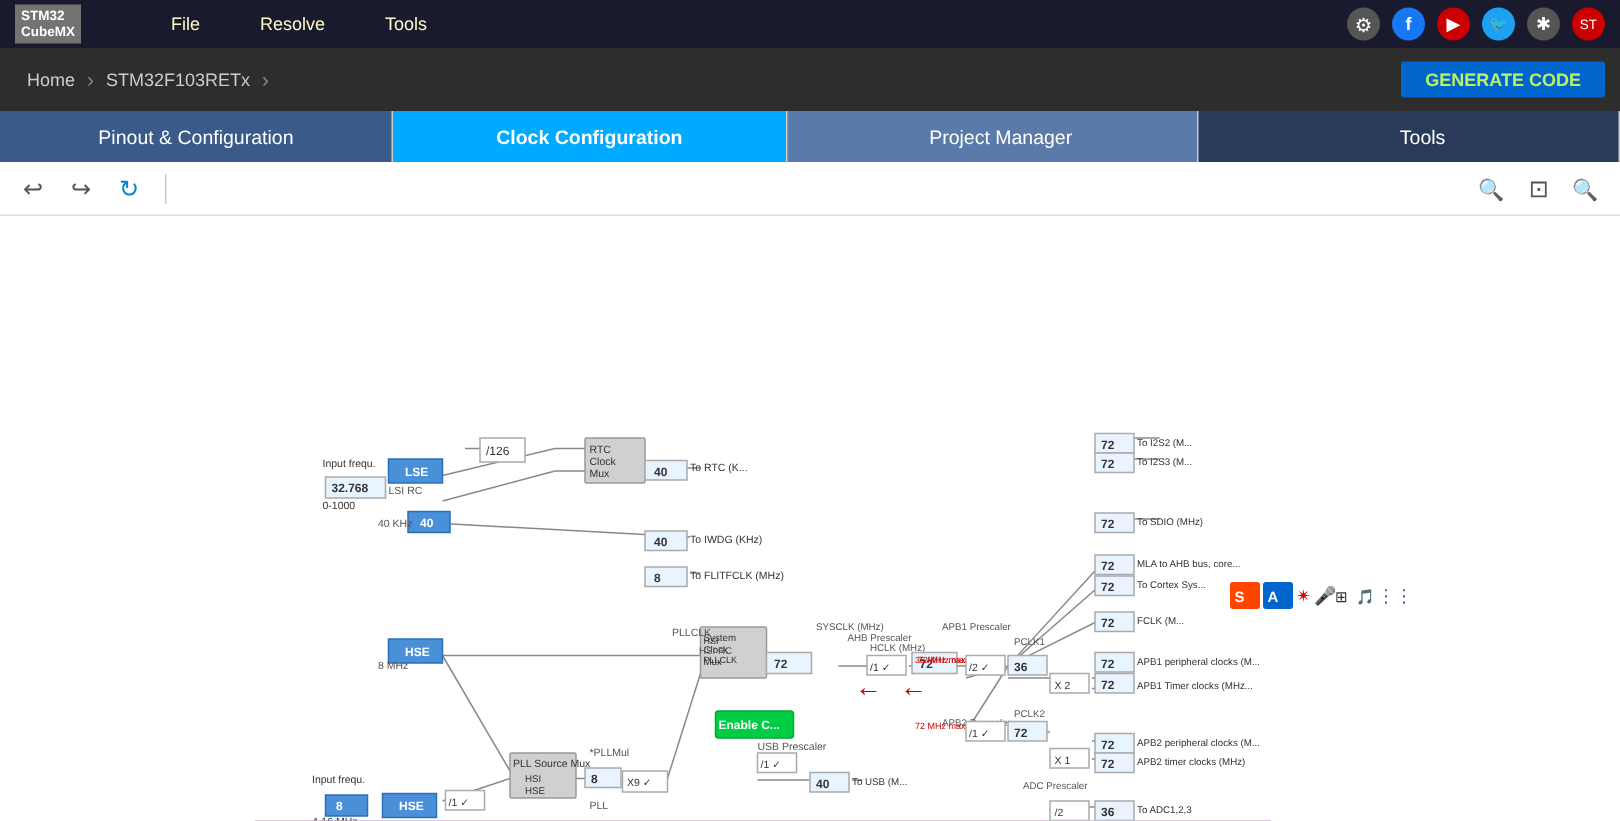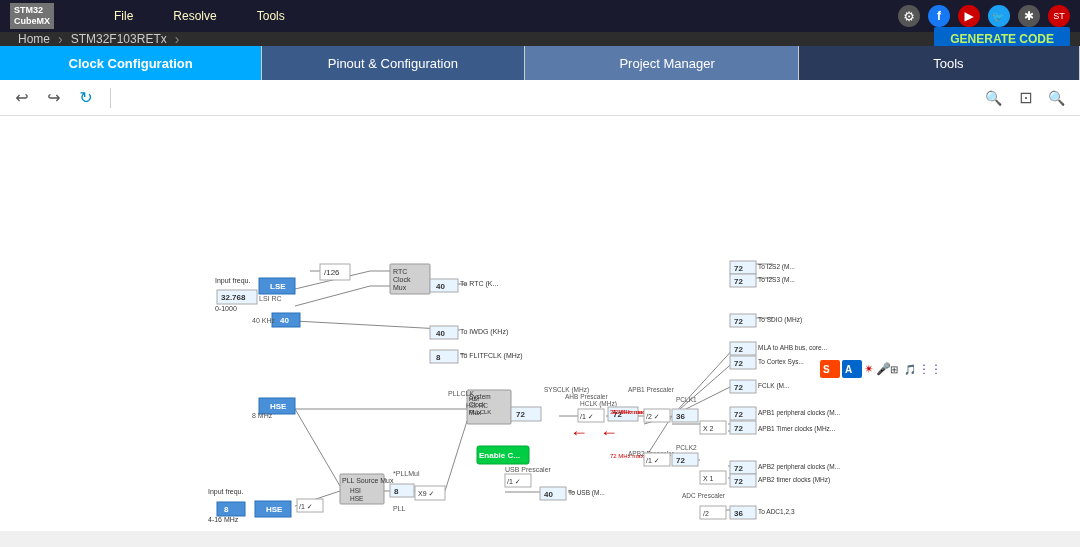--- a/index.html
+++ b/index.html
@@ -12,21 +12,21 @@
     .top-menu-item { color: #fef9c3; font-size: 12px; margin: 0 20px; cursor: pointer; }
     .top-icons { margin-left: auto; display: flex; align-items: center; gap: 8px; }
     .top-icon { width: 22px; height: 22px; border-radius: 50%; display: flex; align-items: center; justify-content: center; font-size: 12px; color: white; }
     .icon-red { background: #cc0000; }
     .icon-blue { background: #1877f2; }
     .icon-lblue { background: #1da1f2; }
     .icon-gray { background: #555; }
     .icon-stm { background: #cc0000; color: white; font-size: 10px; font-weight: bold; }
 
     
-    #breadcrumb-bar { background: #2d2d2d; display: flex; align-items: center; height: 14px; padding: 0 10px; }
+    #breadcrumb-bar { background: #2d2d2d; display: flex; align-items: center; height: 42px; padding: 0 10px; }
     .breadcrumb-item { color: #ccc; font-size: 12px; padding: 0 8px; display: flex; align-items: center; }
     .breadcrumb-sep { color: #888; font-size: 14px; }
     .breadcrumb-active { background: #1a1a2e; color: white; border-radius: 3px; padding: 2px 10px; }
     #generate-btn { margin-left: auto; background: #0066cc; color: #bef264; font-size: 12px; font-weight: bold; padding: 5px 16px; border: none; cursor: pointer; border-radius: 2px; }
 
     
     #tab-bar { display: flex; height: 34px; background: #e8e8e8; }
     .tab { display: flex; align-items: center; justify-content: center; flex: 1; font-size: 13px; cursor: pointer; border-right: 1px solid #ccc; }
     .tab-inactive { background: #3a5a8a; color: white; }
     .tab-active { background: #00aaff; color: white; font-weight: bold; }
@@ -70,22 +70,22 @@
 
 <div id="breadcrumb-bar">
   <span class="breadcrumb-item">Home</span>
   <span class="breadcrumb-sep">›</span>
   <span class="breadcrumb-item">STM32F103RETx</span>
   <span class="breadcrumb-sep">›</span>
   <button id="generate-btn">GENERATE CODE</button>
 </div>
 
 <div id="tab-bar">
+  <div class="tab tab-inactive">Pinout &amp; Configuration</div>
   <div class="tab tab-active">Clock Configuration</div>
-  <div class="tab tab-inactive">Pinout &amp; Configuration</div>
   <div class="tab tab-light">Project Manager</div>
   <div class="tab tab-dark">Tools</div>
 </div>
 
 <div id="toolbar">
   <button class="toolbar-btn" title="Undo">↩</button>
   <button class="toolbar-btn" title="Redo">↪</button>
   <button class="toolbar-btn" title="Refresh" style="color:#0088cc;">↻</button>
   <div class="toolbar-separator"></div>
   <div class="toolbar-spacer"></div>

